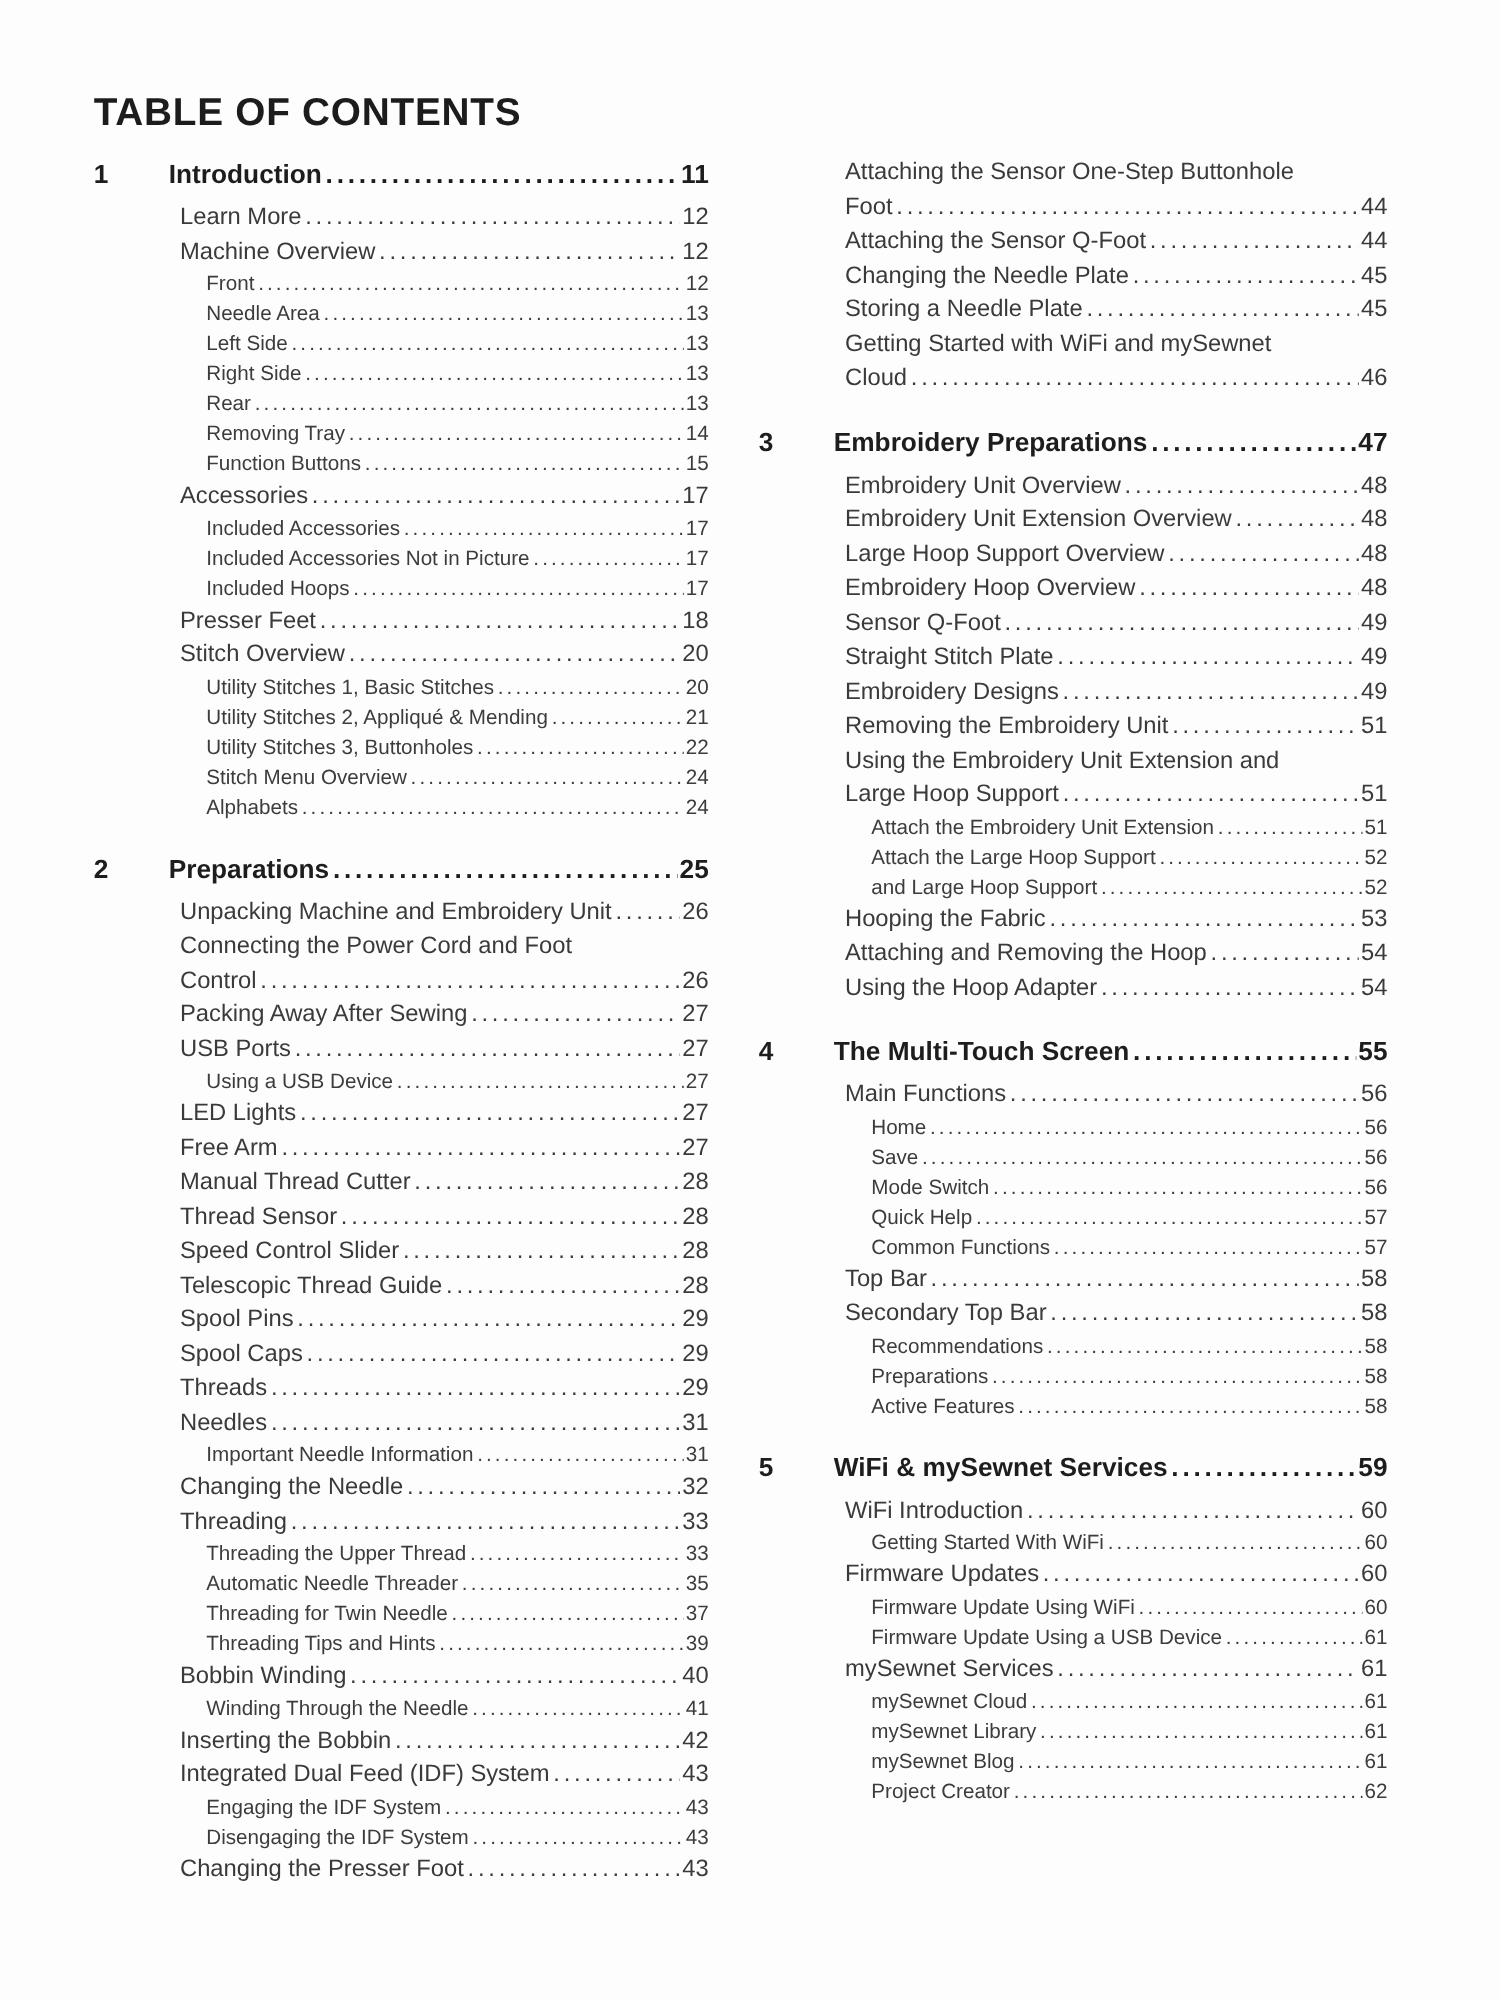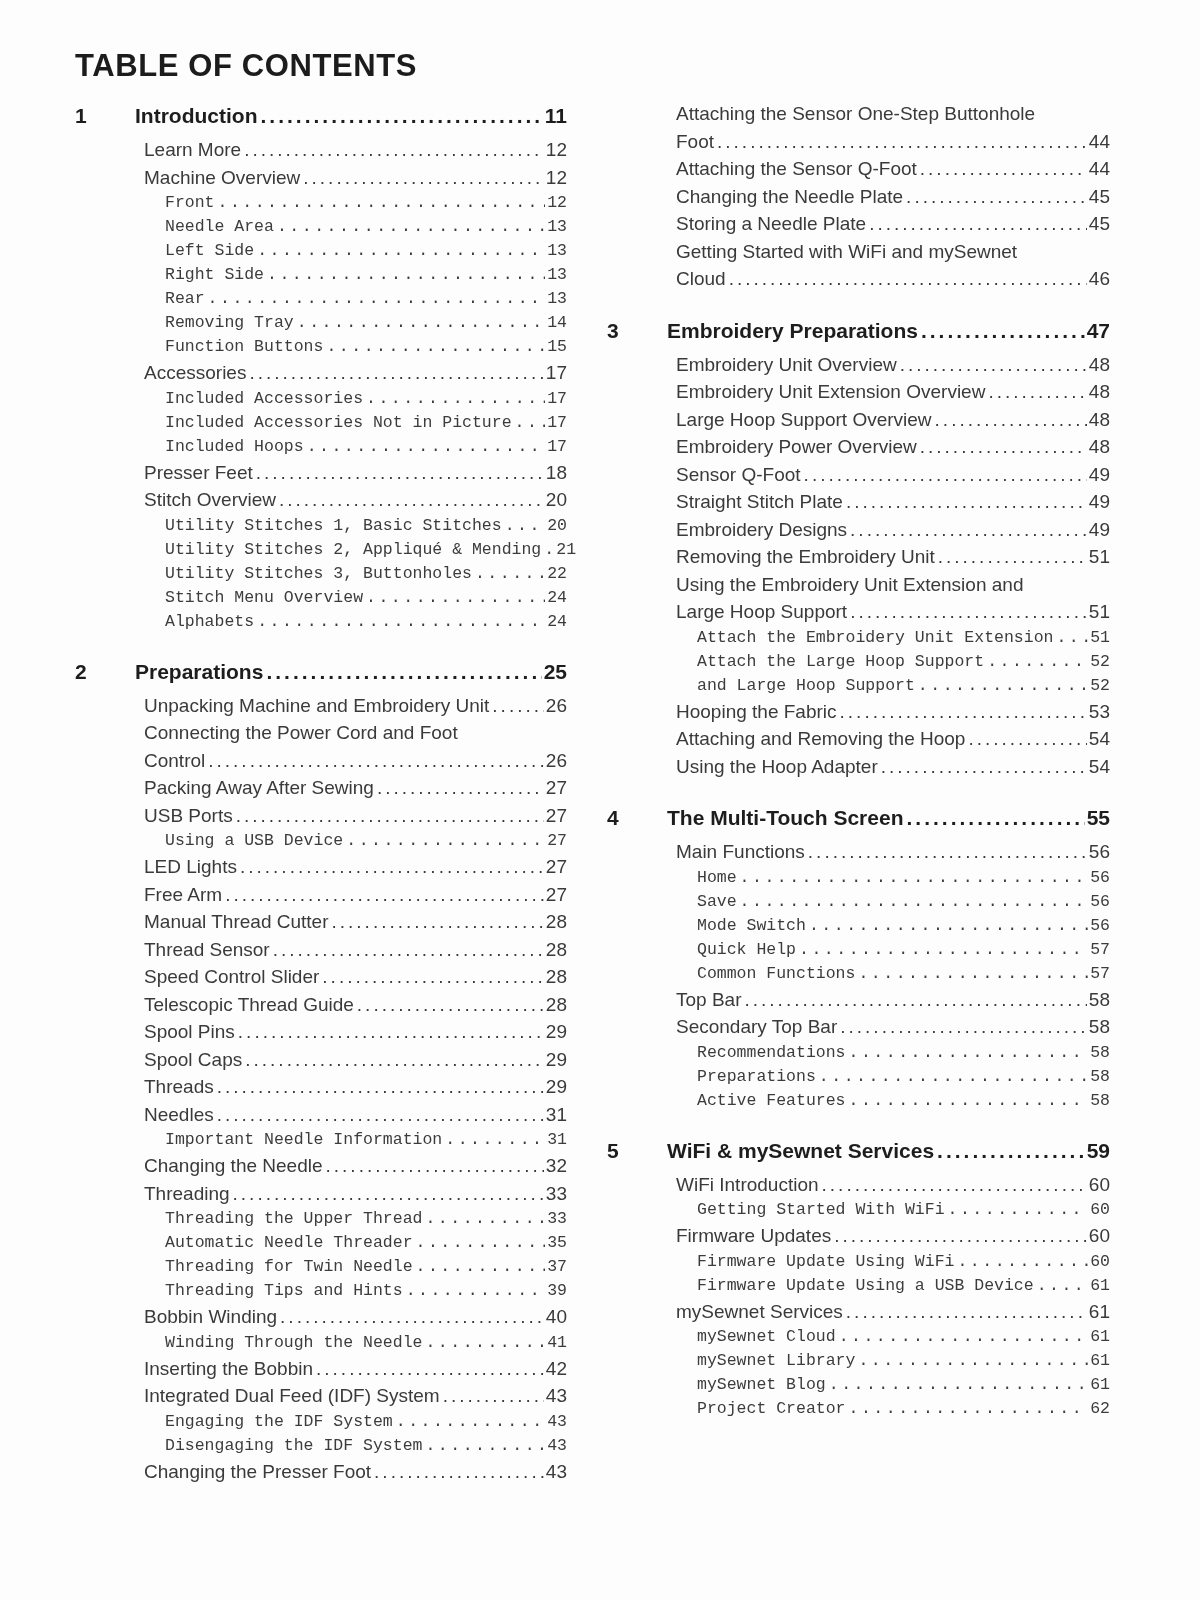--- a/index.html
+++ b/index.html
@@ -5,21 +5,21 @@
   html, body { margin: 0; padding: 0; }
   body {
     width: 1200px; height: 1600px;
     background: #fdfdfd;
     font-family: "Liberation Sans", sans-serif;
     color: #3a3a3a;
   }
   .page {
     box-sizing: border-box;
     width: 1200px; height: 1600px;
-    padding: 48px 90px 40px 75px;
+    padding: 72px 90px 40px 75px;
     overflow: hidden;
   }
   .toc-title {
     font-size: 31px;
     font-weight: 700;
     letter-spacing: 0.6px;
     color: #1c1c1c;
     margin: 0 0 16px 0;
   }
   .columns { display: flex; align-items: flex-start; }
@@ -39,21 +39,21 @@
   .entry { display: flex; align-items: baseline; }
   .entry.l1 {
     margin-left: 69px;
     font-size: 19px;
     line-height: 27.5px;
     color: #3a3a3a;
     align-items: flex-end;
   }
   .entry.l2 {
     margin-left: 90px;
-    font-family: Liberation Mono, monospace;
+    font-family: Liberation Sans, sans-serif;
     font-size: 16.5px;
     line-height: 24px;
     color: #3c3c3c;
   }
   .label { white-space: nowrap; }
   .leader {
     flex: 1 1 auto;
     overflow: hidden;
     white-space: nowrap;
     min-width: 10px;
@@ -382,21 +382,21 @@
           <span class="label">Embroidery Unit Extension Overview</span>
           <span class="leader"></span>
           <span class="pagenum">48</span>
         </div>
         <div class="entry l1">
           <span class="label">Large Hoop Support Overview</span>
           <span class="leader"></span>
           <span class="pagenum">48</span>
         </div>
         <div class="entry l1">
-          <span class="label">Embroidery Power Overview</span>
+          <span class="label">Embroidery Hoop Overview</span>
           <span class="leader"></span>
           <span class="pagenum">48</span>
         </div>
         <div class="entry l1">
           <span class="label">Sensor Q-Foot</span>
           <span class="leader"></span>
           <span class="pagenum">49</span>
         </div>
         <div class="entry l1">
           <span class="label">Straight Stitch Plate</span>

